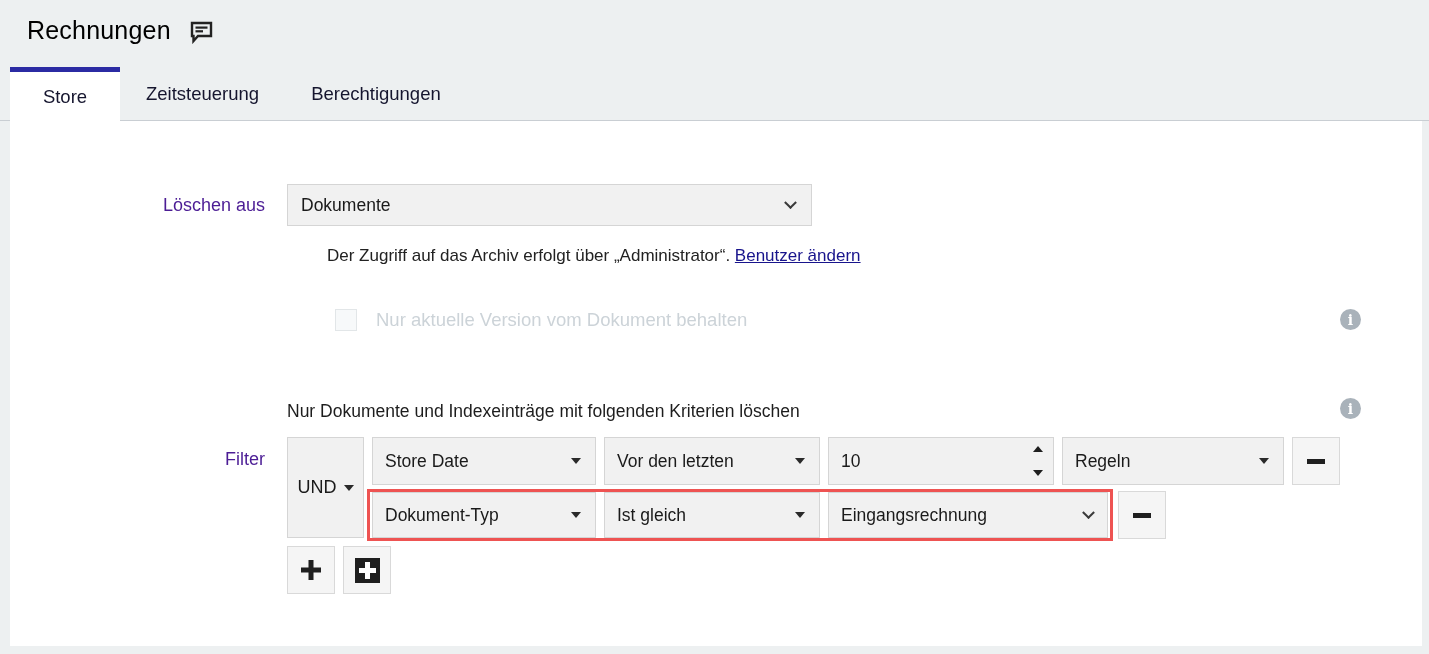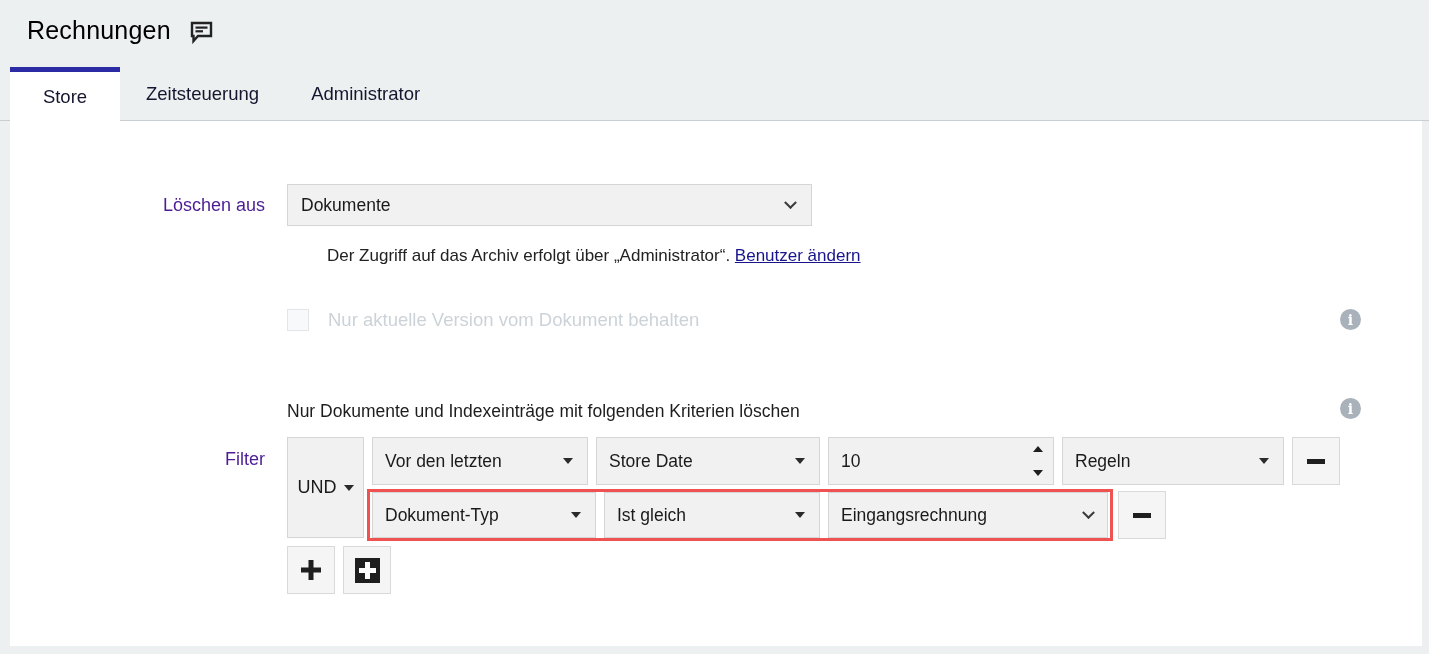--- a/index.html
+++ b/index.html
@@ -34,21 +34,21 @@
     background: #ffffff;
     border-top: 1px solid #c9ced3;
   }
   .ptop-line { position: absolute; left: 0; top: 120px; width: 1429px; height: 1px; background: #c9ced3; z-index: 1; }
 
   .form-row { display: flex; align-items: center; }
   .label-col { width: 255px; margin-right: 22px; text-align: right; font-size: 18px; color: #4c1d95; flex: none; }
 
   .row-delete   { margin-top: 63px; }
   .row-note     { margin-top: 19px; padding-left: 40px; }
-  .row-checkbox { margin-top: 42px; }
+  .row-checkbox { margin-top: 42px; margin-left: 48px; }
   .row-criteria { margin-top: 69px; }
   .row-filter   { margin-top: 15px; align-items: flex-start; }
   .row-filter .label-col { padding-top: 12px; }
   .row-plus     { margin-top: 5px; }
 
   
   .select, .cond-box, .spin-box, .operator-box {
     background: #f1f1f1;
     border: 1px solid #d5d5d5;
     color: #1a1a1a;
@@ -173,21 +173,21 @@
 </div>
 
 <div class="tabbar">
   <div class="tab active">
     <span>Store</span>
   </div>
   <div class="tab">
     <span>Zeitsteuerung</span>
   </div>
   <div class="tab">
-    <span>Administrator</span>
+    <span>Berechtigungen</span>
   </div>
 </div>
 
 <div class="ptop-line"></div>
 
 <div class="panel">
 
   <div class="form-row row-delete">
     <div class="label-col">Löschen aus</div>
     <div class="select wide">
@@ -220,26 +220,26 @@
   <div class="form-row row-filter">
     <div class="label-col">Filter</div>
     <div class="filter-builder">
       <div class="operator-box">
         <span>UND</span>
         <span class="tri"></span>
       </div>
       <div class="conditions">
 
         <div class="cond-row">
+          <div class="cond-box w-field">
+            <span>Store Date</span>
+            <span class="tri"></span>
+          </div>
           <div class="cond-box w-comp">
             <span>Vor den letzten</span>
-            <span class="tri"></span>
-          </div>
-          <div class="cond-box w-field">
-            <span>Store Date</span>
             <span class="tri"></span>
           </div>
           <div class="spin-box">
             <input type="text" value="10" style="">
             <span class="spin-arrows">
               <span class="spin-up"></span>
               <span class="spin-down"></span>
             </span>
           </div>
           <div class="cond-box w-unit">

